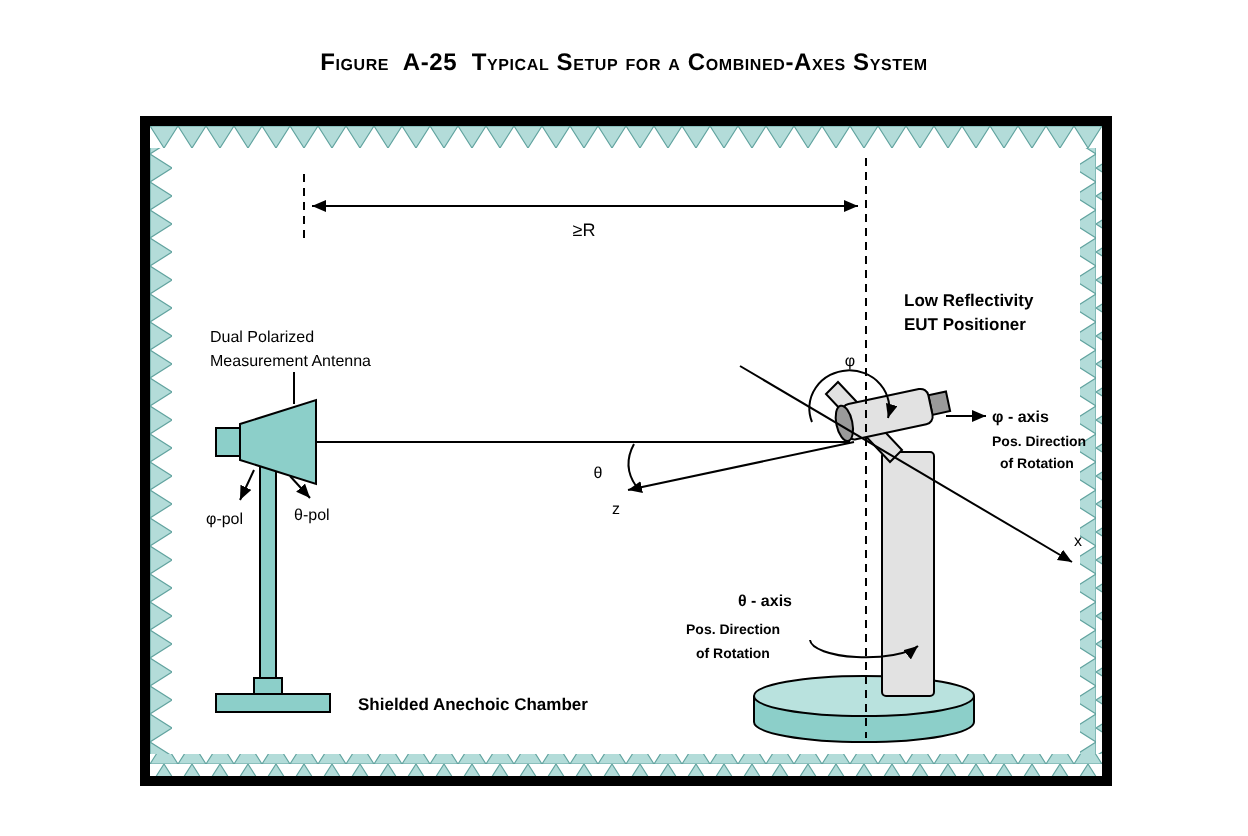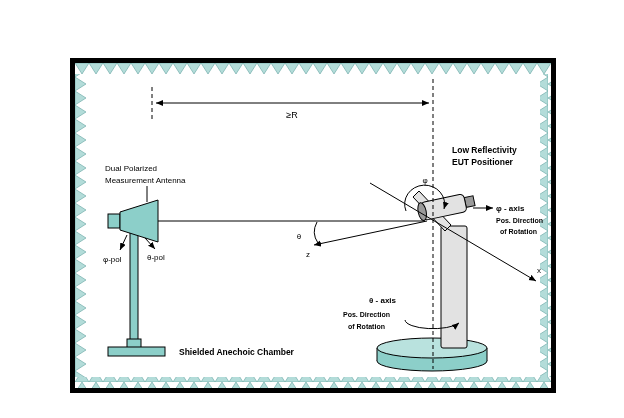--- a/index.html
+++ b/index.html
@@ -22,20 +22,21 @@
   .sm{font-size:7px;}
   .md{font-size:8.5px;}
   .big{font-size:9px;}
   .b{font-weight:bold;}
 </style>
 </head>
 <body>
 
 <div class="page">
 
+  <div class="fig-title">Figure  A-25  Typical Setup for a Combined-Axes System</div>
 
   <div class="frame">
     <svg width="476" height="325" viewBox="0 0 476 325">
       <defs>
         <marker id="arr" orient="auto-start-reverse" markerWidth="10" markerHeight="8" refX="7" refY="3" markerUnits="userSpaceOnUse">
           <path d="M0,0 L7,3 L0,6 Z" fill="#000"></path>
         </marker>
         <pattern id="pTop" width="14" height="11" patternUnits="userSpaceOnUse">
           <polygon class="tri" points="0,0 14,0 7,11"></polygon>
         </pattern>

